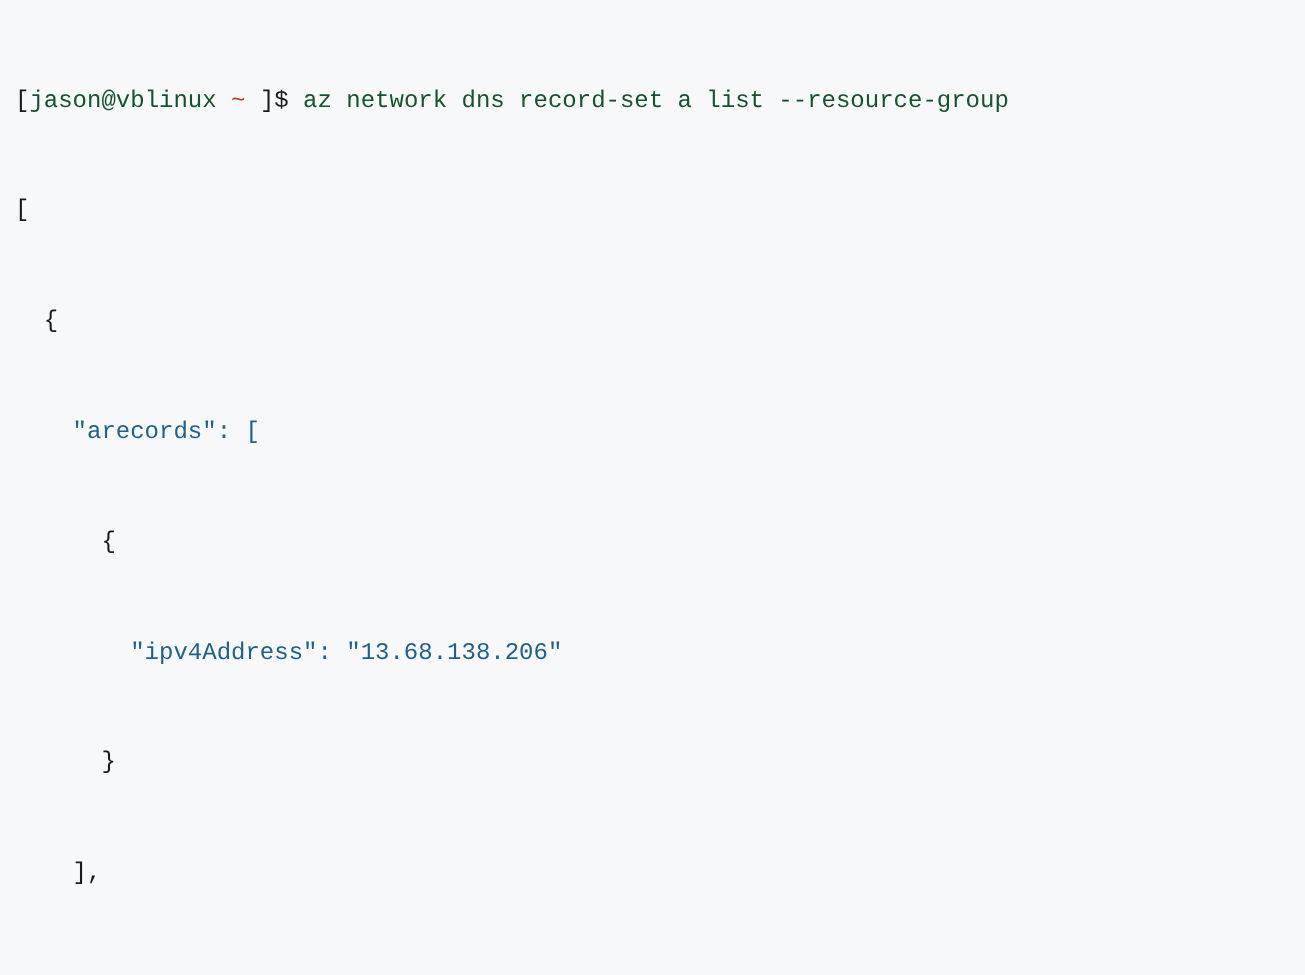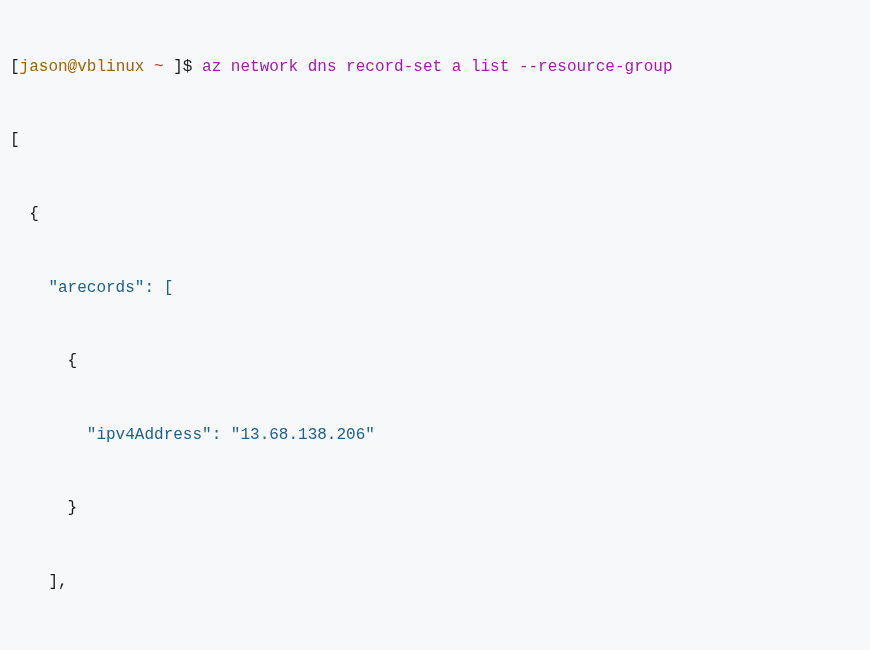--- a/index.html
+++ b/index.html
@@ -12,23 +12,23 @@
       line-height: 2.3;
       padding: 12px 10px;
       color: #1a1a1a;
       overflow: hidden;
     }
     .terminal {
       white-space: pre-wrap;
       word-wrap: break-word;
     }
     .prompt-bracket { color: #1a1a1a; }
-    .prompt-user { color: #a16207; margin-top: 41px; }
+    .prompt-user { color: #14532d; margin-top: 41px; }
     .prompt-tilde { color: #c0392b; }
-    .command { color: #a21caf; }
+    .command { color: #14532d; }
     .output-line { color: #1f618d; display: block; }
     .plain { color: #1a1a1a; }
     .cmd-line { display: block; }
   </style>
 </head>
 <body>
 
 <div class="terminal">
 <span class="cmd-line"><span class="prompt-bracket">[</span><span class="prompt-user">jason@vblinux</span><span class="prompt-tilde"> ~ </span><span class="prompt-bracket">]$</span><span class="command"> az network dns record-set a list --resource-group</span></span>
 <span class="output-line plain">[</span>

